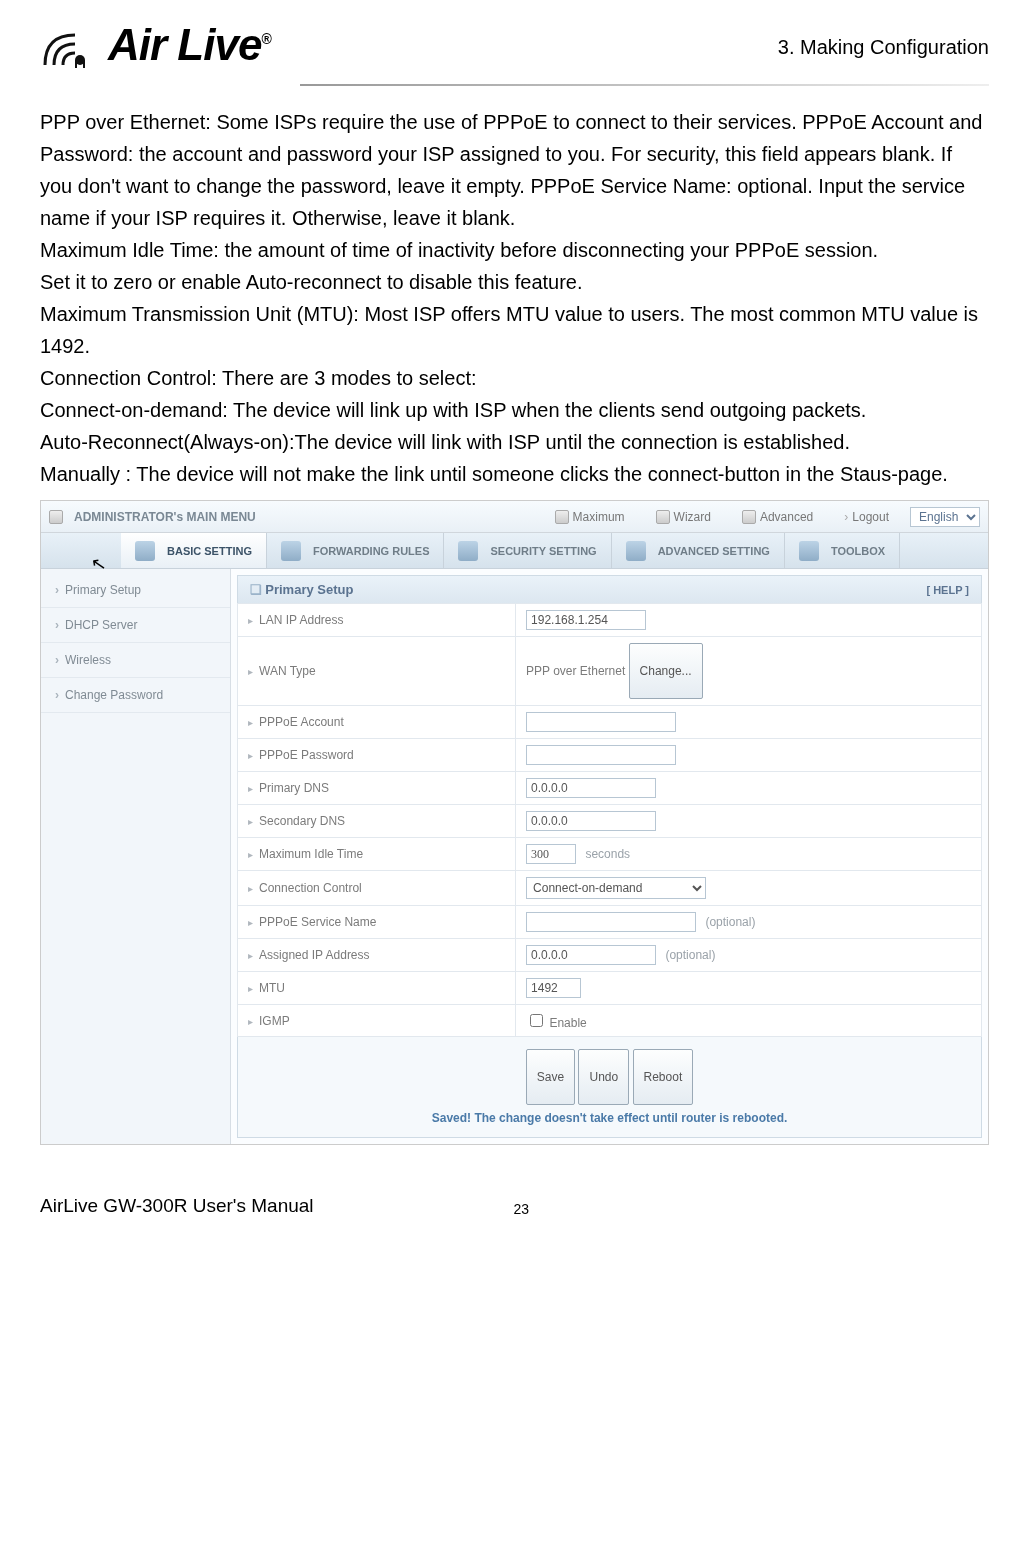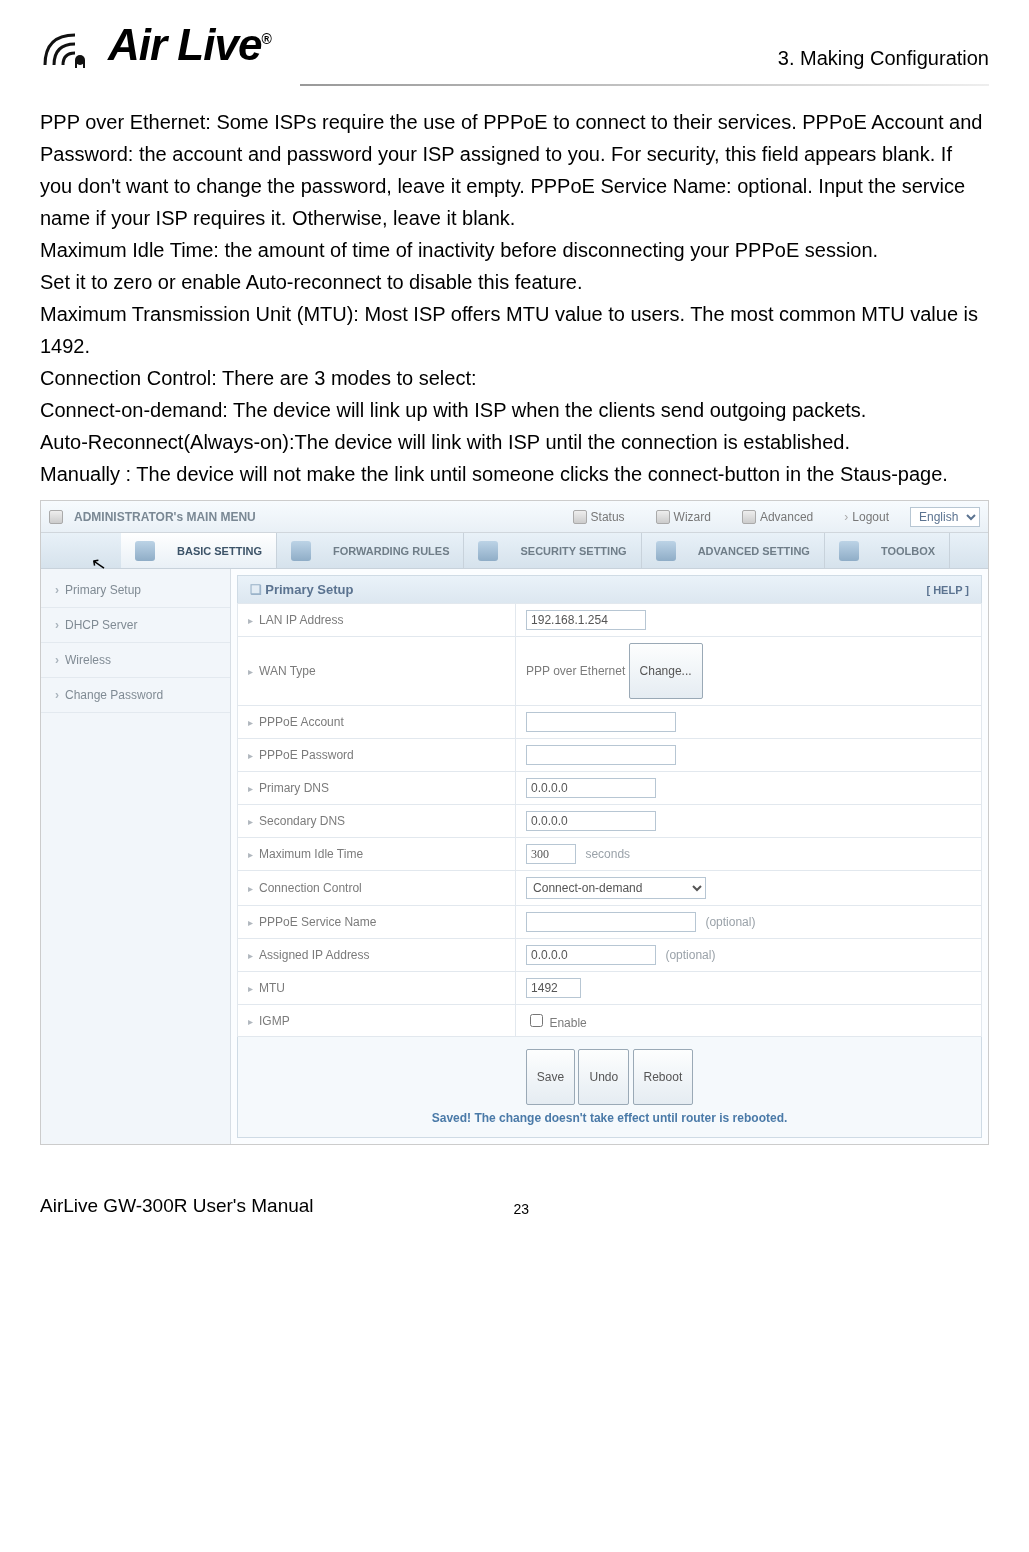--- a/index.html
+++ b/index.html
@@ -10,21 +10,21 @@
     background: #fff;
     color: #000;
     width: 1029px;
   }
   .page {
     padding: 20px 40px 30px 40px;
   }
   .header {
     display: flex;
     justify-content: space-between;
-    align-items: flex-end;
+    align-items: center;
     margin-bottom: 20px;
   }
   .logo-wrap {
     display: flex;
     align-items: center;
     gap: 8px;
   }
   .logo-signal {
     position: relative;
     width: 60px;
@@ -111,21 +111,21 @@
     display: flex;
     align-items: stretch;
     height: 36px;
     background: linear-gradient(#e8f1f8,#d6e2ec);
     border-bottom: 1px solid #c8d2db;
     padding-left: 80px;
   }
   .tabbar .tab {
     display: flex;
     align-items: center;
-    gap: 22px;
+    gap: 12px;
     padding: 0 14px;
     border-right: 1px solid #c8d2db;
     color: #6f7d88;
     cursor: pointer;
     font-weight: bold;
     font-size: 11px;
   }
   .tabbar .tab.active {
     background: linear-gradient(#fff,#e9f0f6);
     color: #3c5368;
@@ -309,21 +309,21 @@
   </div>
 
   <div class="screenshot">
 
     <div class="topbar">
       <span class="icon"></span>
       <span class="title">ADMINISTRATOR's MAIN MENU</span>
       <span class="spacer"></span>
       <span class="item">
         <span class="icon"></span>
-        <span>Status</span>
+        <span>Maximum</span>
       </span>
       <span class="item">
         <span class="icon"></span>
         <span>Wizard</span>
       </span>
       <span class="item">
         <span class="icon"></span>
         <span>Advanced</span>
       </span>
       <span class="item">

